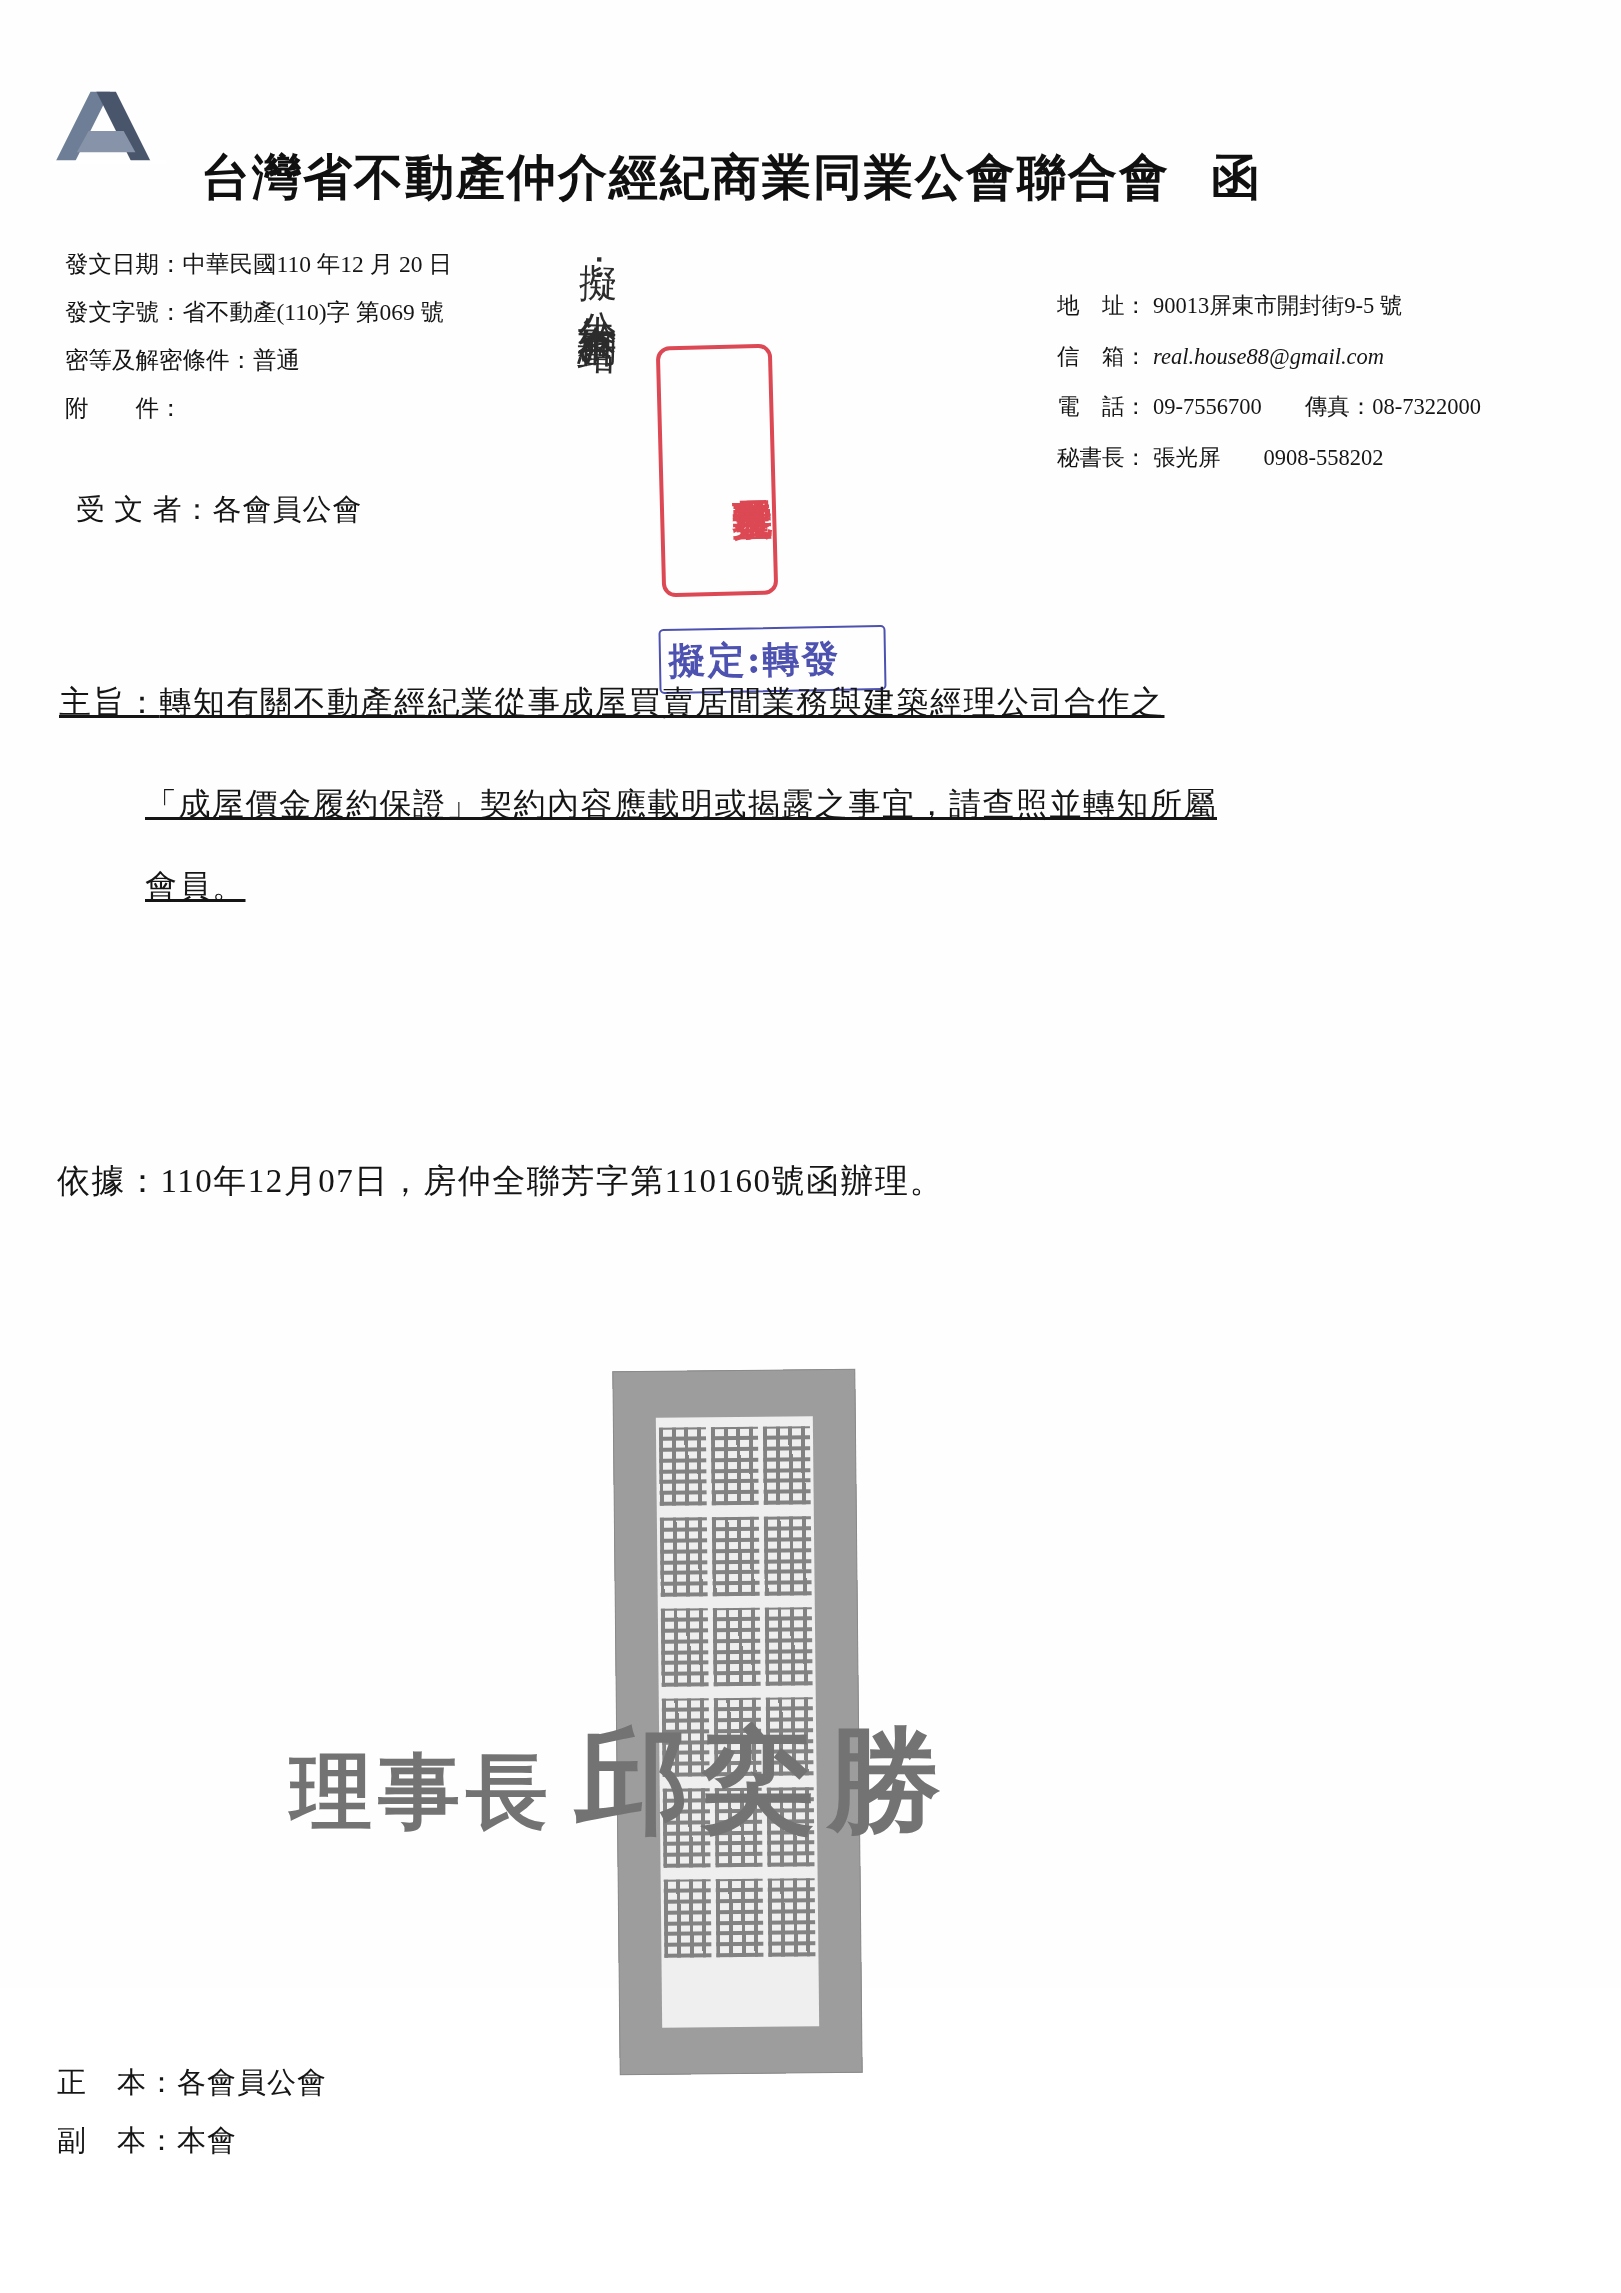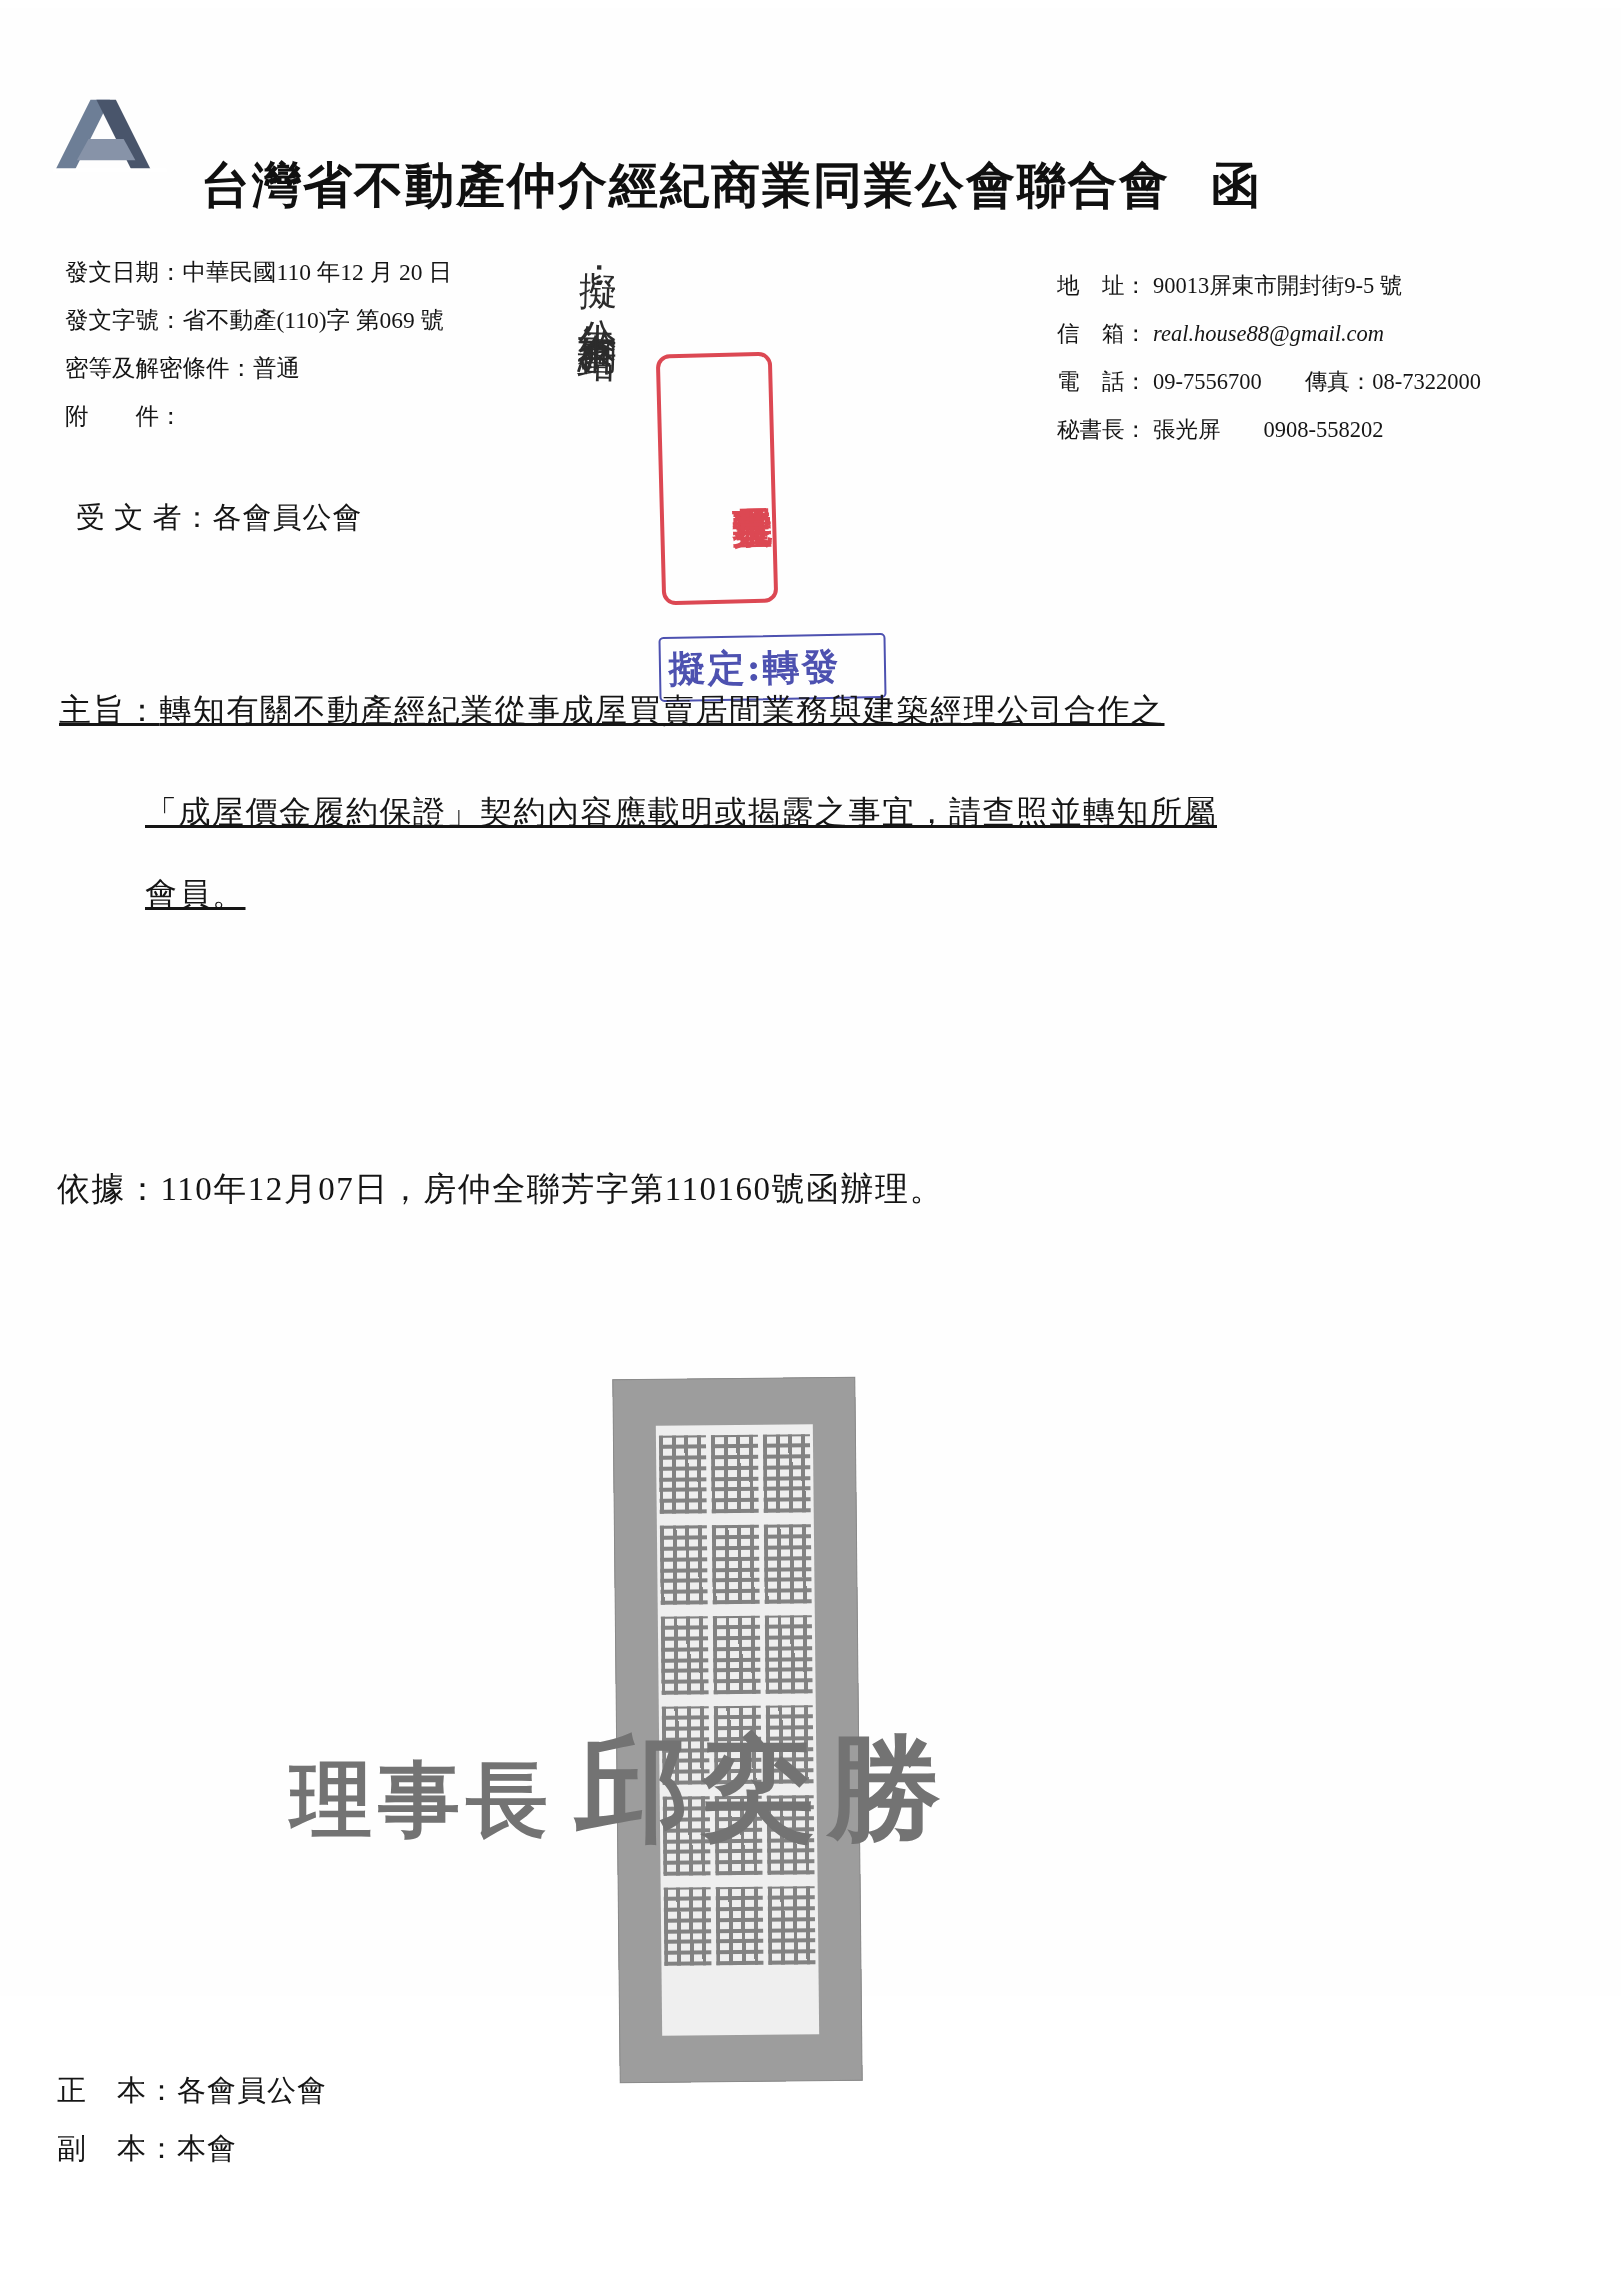--- a/index.html
+++ b/index.html
@@ -10,21 +10,21 @@
   body {
     width: 1621px;
     height: 2294px;
     position: relative;
     font-family: "Liberation Serif", "DejaVu Serif", serif;
     color: #151515;
     overflow: hidden;
   }
   .page {
     position: absolute;
-    left: 0; top: 8px;
+    left: 0; top: 0;
     width: 1621px;
     height: 1988px;
     background: #fefefe;
   }
 
   
   .logo {
     position: absolute;
     left: 51px;
     top: 86px;
@@ -79,20 +79,21 @@
     top: 267px;
     width: 529px;
     font-size: 22.5px;
     line-height: 1.0;
   }
   .meta-right .row {
     display: flex;
     align-items: center;
     margin-bottom: 25.5px;
     white-space: nowrap;
+    margin-top: 28px;
   }
   .meta-right .lbl {
     display: inline-block;
     min-width: 96px;
   }
   .meta-right .val {
     font-family: "Liberation Serif", serif;
     font-style: italic;
   }
   .meta-right .val.plain {

